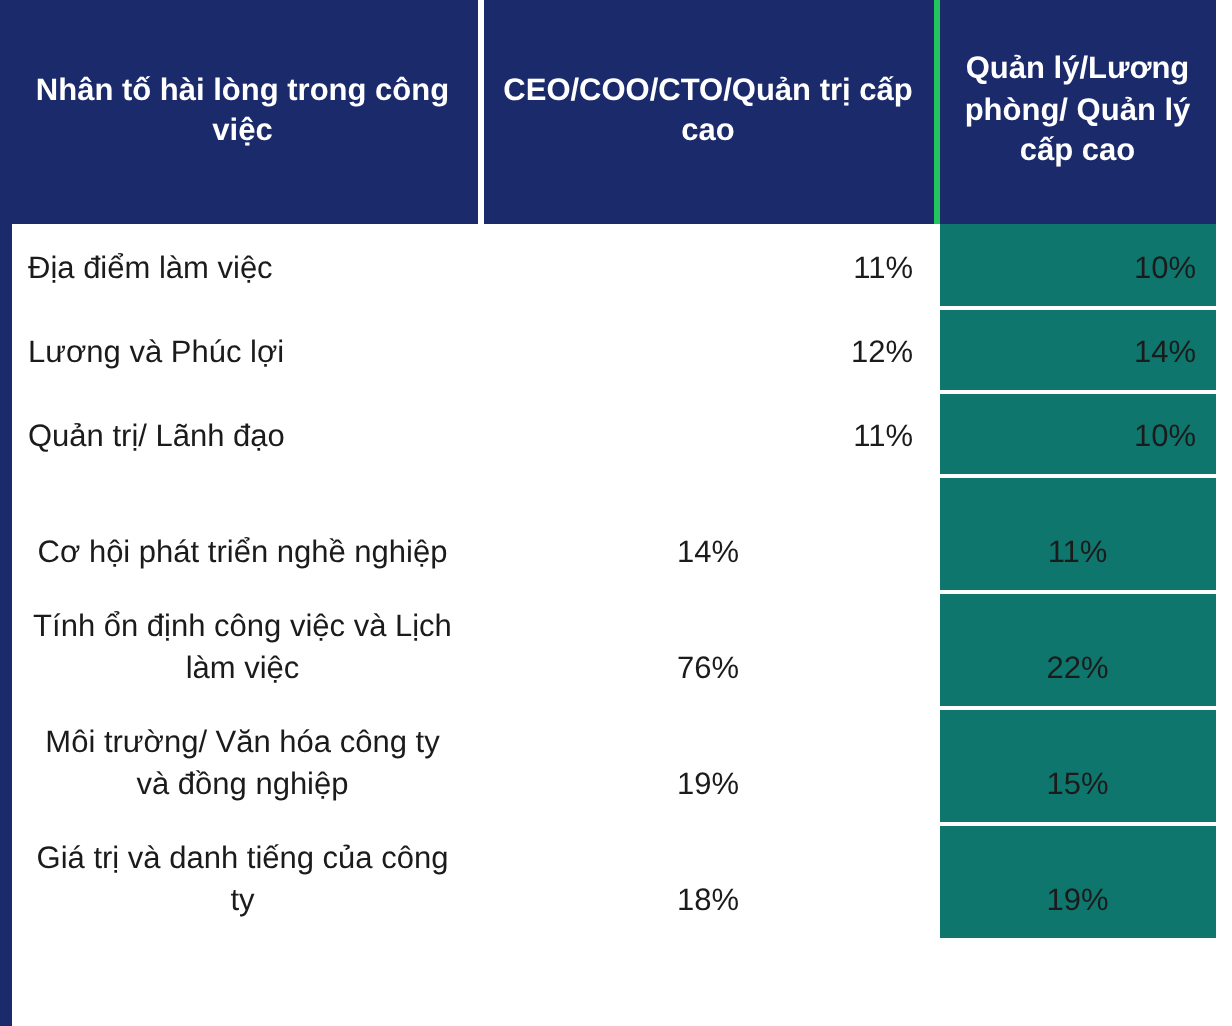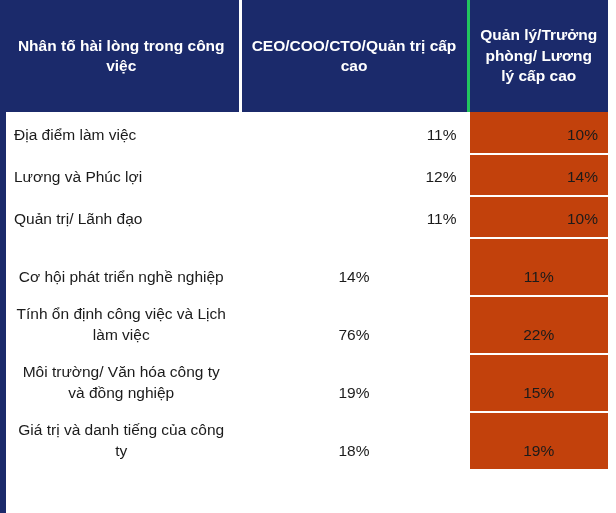--- a/index.html
+++ b/index.html
@@ -49,21 +49,21 @@
     border-right: 3px solid #22c55e;
   }
 
   tbody td {
     font-size: 15.5px;
     line-height: 1.34;
     vertical-align: bottom;
     padding: 7px 10px 7px 10px;
     box-sizing: border-box;
     border-bottom: 2px solid #ffffff;
-    background: #c2410c;
+    background: #0f766e;
   }
   tbody td.label {
     text-align: left;
     border-right: 3px solid #ffffff;
     background: #ffffff;
   }
   tbody td.val {
     text-align: right;
     border-right: 3px solid #ffffff;
     background: #ffffff;
@@ -98,21 +98,21 @@
   <table class="sat-table">
     <colgroup>
       <col class="c0">
       <col class="c1">
       <col class="c2">
     </colgroup>
     <thead>
       <tr>
         <th class="head-first">Nhân tố hài lòng trong công việc</th>
         <th class="head-second">CEO/COO/CTO/Quản trị cấp cao</th>
-        <th class="head-third">Quản lý/Trưởng phòng/ Lương lý cấp cao</th>
+        <th class="head-third">Quản lý/Lương phòng/ Quản lý cấp cao</th>
       </tr>
     </thead>
     <tbody>
       <tr class="r-short">
         <td class="label">Địa điểm làm việc</td>
         <td class="val">11%</td>
         <td class="val-last">10%</td>
       </tr>
       <tr class="r-short">
         <td class="label">Lương và Phúc lợi</td>

